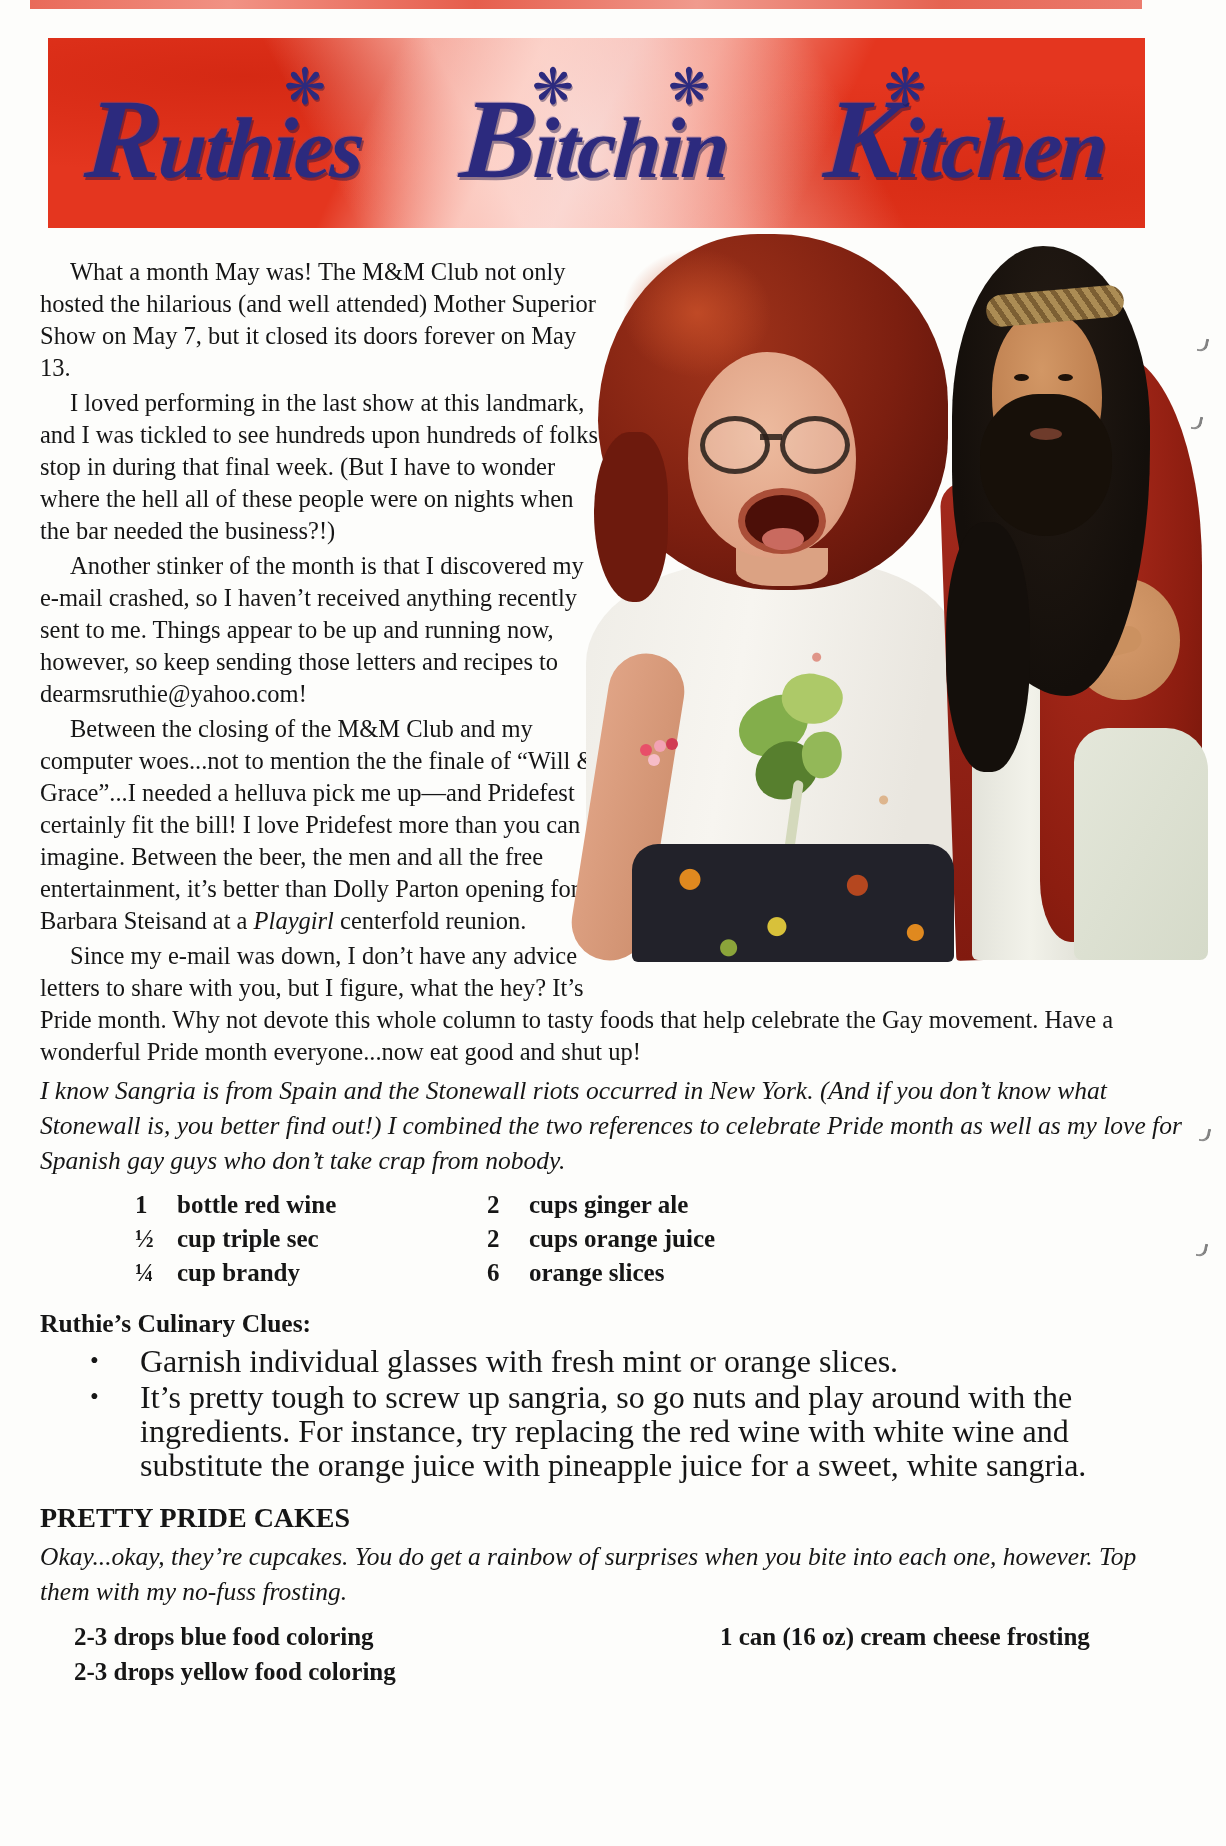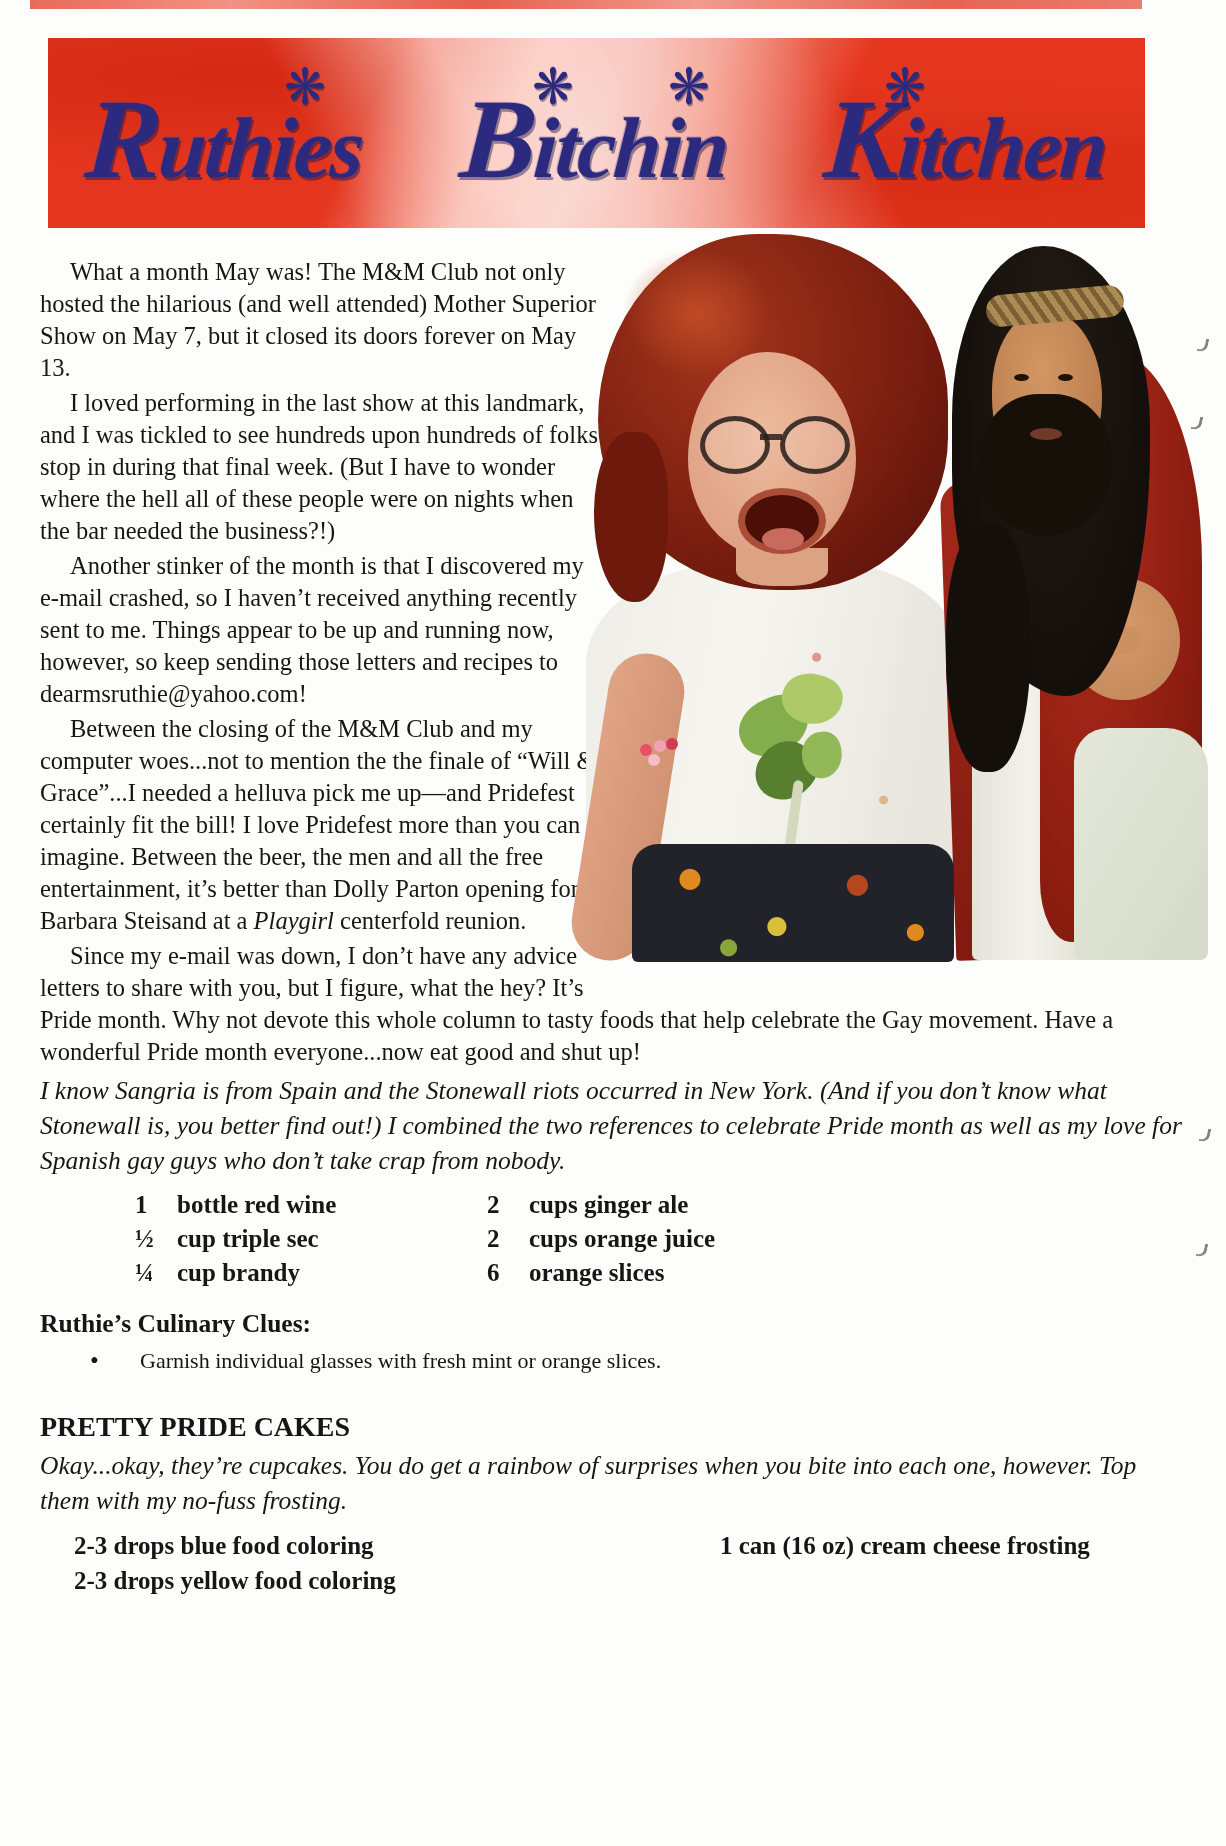--- a/index.html
+++ b/index.html
@@ -133,21 +133,21 @@
   
   .sec-heading{font-weight:bold;font-size:28px;line-height:34px;margin:24px 0 4px 0;}
   .lede{font-style:italic;font-size:25.5px;line-height:35px;margin:2px 0 10px 0;}
   .ing-cols{display:flex;margin:10px 0 6px 95px;font-weight:bold;font-size:25px;line-height:34px;}
   .ing-col.left{width:352px;}
   .ing-row{display:flex;}
   .ing-qty{width:42px;flex:none;}
   .directions{font-size:25px;line-height:34px;margin:12px 0 0 0;}
   .dir-artifact{margin-right:42px;}
   .clues-heading{font-weight:bold;font-size:25.5px;line-height:32px;margin:18px 0 4px 0;}
-  .clues-list{margin:2px 0 17px 0;padding:0;list-style:none;font-size:22px;line-height:34px;}
+  .clues-list{margin:2px 0 17px 0;padding:0;list-style:none;font-size:32px;line-height:34px;}
   .clues-list li{position:relative;padding-left:100px;margin:0 0 2px 0;}
   .clues-list li::before{content:"•";position:absolute;left:50px;top:0;font-size:25px;}
   .cakes-cols{display:flex;margin:8px 0 0 34px;font-weight:bold;font-size:25px;line-height:35px;}
   .cakes-col.left{width:646px;}
   .pre{white-space:pre-wrap;}
   .opt-italic{font-style:italic;}
   .clearfix::after{content:"";display:table;clear:both;}
 </style>
 </head>
 <body>
@@ -251,23 +251,24 @@
           <span class="ing-qty">6</span>
           <span>orange slices</span>
         </div>
     </div>
   </div>
 
 
   <h3 class="clues-heading">Ruthie’s Culinary Clues:</h3>
   <ul class="clues-list">
     <li>Garnish individual glasses with fresh mint or orange slices.</li>
+    <li>It’s pretty tough to screw up sangria, so go nuts and play around with the ingredients. For instance, try replacing the red wine with white wine and substitute the orange juice with pineapple juice for a sweet, white sangria.</li>
   </ul>
 
-  <h2 class="sec-heading" style="margin-top:32px;">PRETTY PRIDE CAKES</h2>
+  <h2 class="sec-heading" style="margin-top:19px;">PRETTY PRIDE CAKES</h2>
   <p class="lede">Okay...okay, they’re cupcakes. You do get a rainbow of surprises when you bite into each one, however. Top them with my no-fuss frosting.</p>
 
   <div class="cakes-cols">
     <div class="cakes-col left">
       <div class="pre">2-3 drops blue food coloring</div>
       <div class="pre">2-3 drops yellow food coloring</div>
 
     </div>
     <div class="cakes-col right">
       <div class="pre"><span class="pre">1 can (16 oz) cream cheese frosting</span><span class="opt-italic"></span></div>

